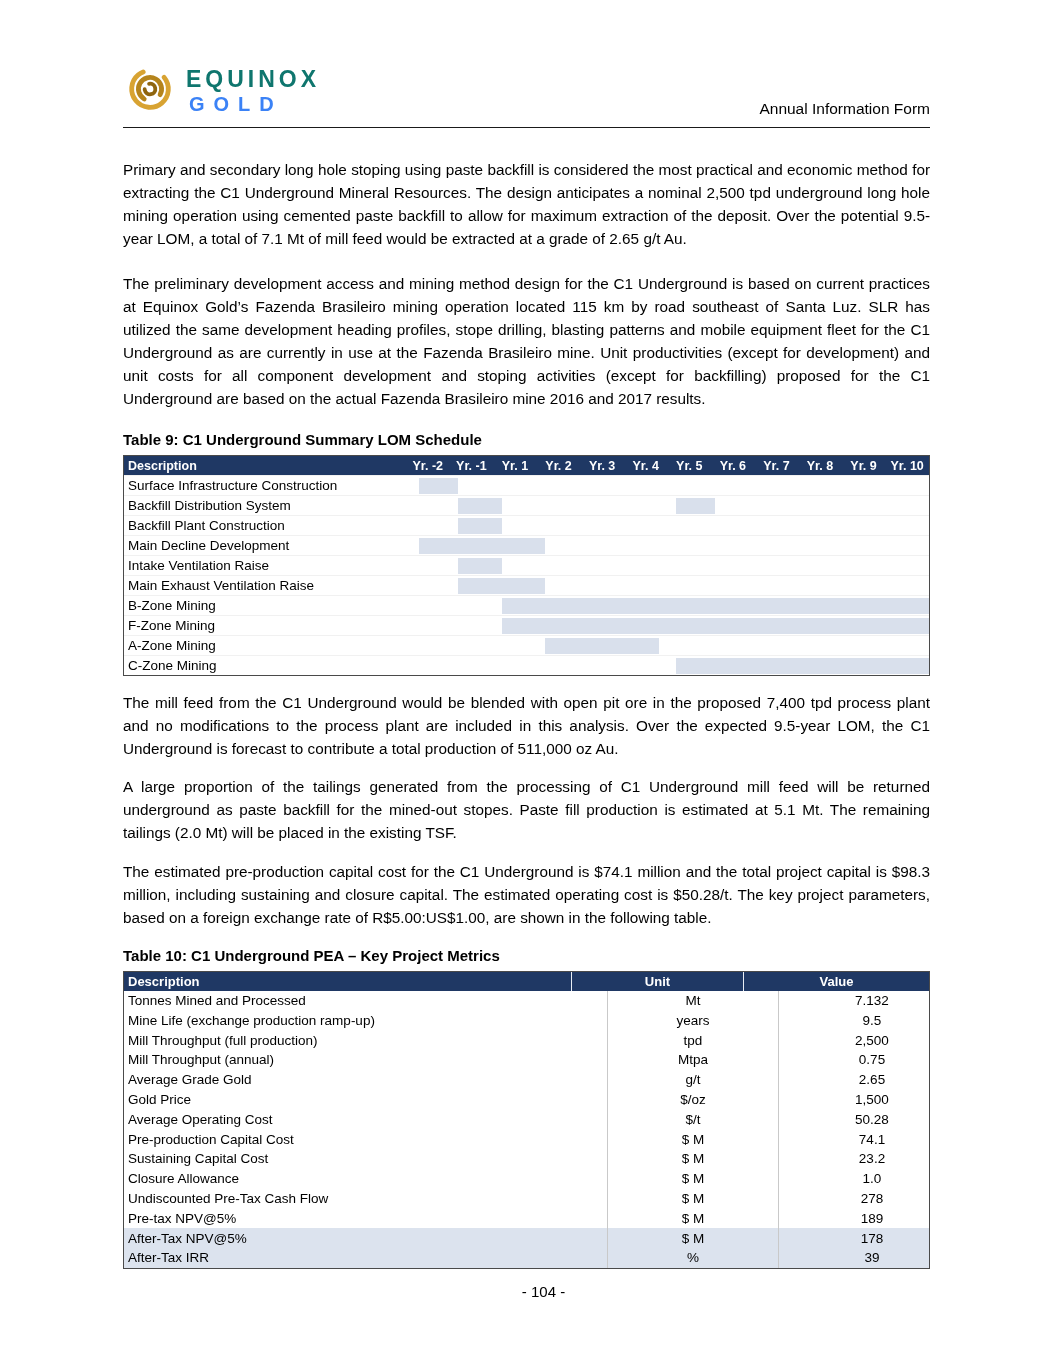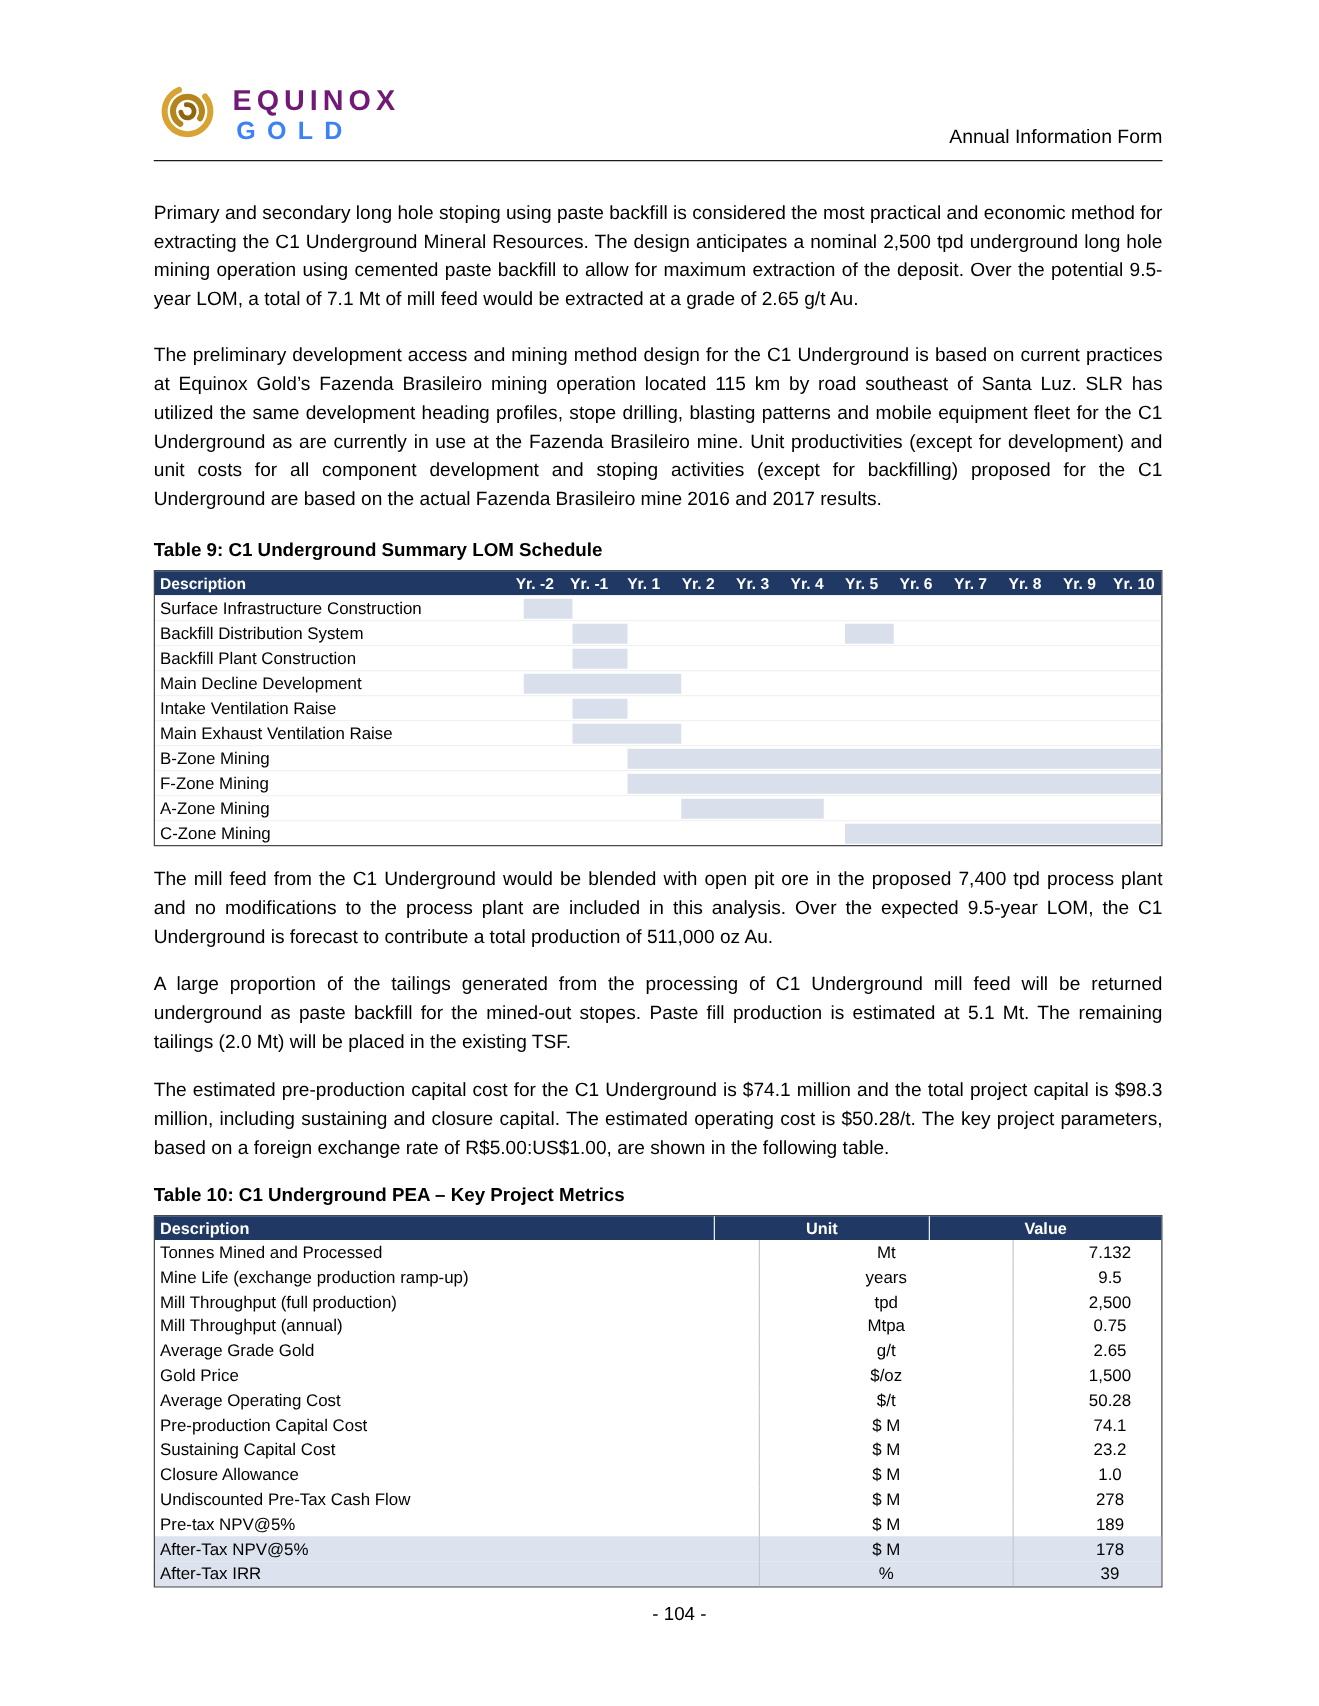--- a/index.html
+++ b/index.html
@@ -89,21 +89,21 @@
     height: 19px;
     color: #fff;
     font-weight: bold;
     font-size: 13px;
   }
   .t10-h-desc { width: 447px; padding-left: 4px; display: flex; align-items: center; }
   .t10-h-unit { width: 172px; display: flex; align-items: center; justify-content: center; border-left: 1px solid #e8edf4; }
   .t10-h-value { flex: 1; display: flex; align-items: center; justify-content: center; border-left: 1px solid #e8edf4; }
   .t10-row { display: flex; align-items: stretch; height: 19.8px; gap: 36px; }
   .t10-desc { width: 447px; padding-left: 4px; display: flex; align-items: center; white-space: nowrap; }
-  .t10-unit { width: 204px; display: flex; align-items: center; justify-content: center; border-left: 1px solid #c9c9c9; border-right: 1px solid #c9c9c9; }
+  .t10-unit { width: 172px; display: flex; align-items: center; justify-content: center; border-left: 1px solid #c9c9c9; border-right: 1px solid #c9c9c9; }
   .t10-value { flex: 1; display: flex; align-items: center; justify-content: center; }
   
   .footer {
     position: absolute;
     top: 1283px;
     left: 16px;
     width: 100%;
     text-align: center;
     font-size: 15px;
   }
@@ -119,21 +119,21 @@
         <span>
           <svg width="54" height="54" viewBox="0 0 56 56" aria-hidden="true">
             <g fill="none" stroke-linecap="round">
               <circle cx="28" cy="28" r="19" stroke="#D8A332" stroke-width="5" stroke-dasharray="95 25" transform="rotate(-40 28 28)"></circle>
               <circle cx="28" cy="28" r="12" stroke="#B5841C" stroke-width="5" stroke-dasharray="56 20" transform="rotate(120 28 28)"></circle>
               <circle cx="28" cy="28" r="5.5" stroke="#8F650F" stroke-width="4" stroke-dasharray="26 9" transform="rotate(260 28 28)"></circle>
             </g>
           </svg>
         </span>
         <span class="brand-text">
-          <span class="brand-line1" style="display: block; color: #701a75;">EQUINOX</span>
+          <span class="brand-line1" style="display: block; color: #0f766e;">EQUINOX</span>
           <span class="brand-line2" style="display: block; color: #3b82f6;">GOLD</span>
         </span>
       </div>
       <div class="doc-title">Annual Information Form</div>
     </div>
 
     <p class="para first">Primary and secondary long hole stoping using paste backfill is considered the most practical and economic method for extracting the C1 Underground Mineral Resources. The design anticipates a nominal 2,500 tpd underground long hole mining operation using cemented paste backfill to allow for maximum extraction of the deposit. Over the potential 9.5-year LOM, a total of 7.1 Mt of mill feed would be extracted at a grade of 2.65 g/t Au.</p>
     <p class="para">The preliminary development access and mining method design for the C1 Underground is based on current practices at Equinox Gold’s Fazenda Brasileiro mining operation located 115 km by road southeast of Santa Luz. SLR has utilized the same development heading profiles, stope drilling, blasting patterns and mobile equipment fleet for the C1 Underground as are currently in use at the Fazenda Brasileiro mine. Unit productivities (except for development) and unit costs for all component development and stoping activities (except for backfilling) proposed for the C1 Underground are based on the actual Fazenda Brasileiro mine 2016 and 2017 results.</p>
 
     <div class="table-title">Table 9: C1 Underground Summary LOM Schedule</div>

